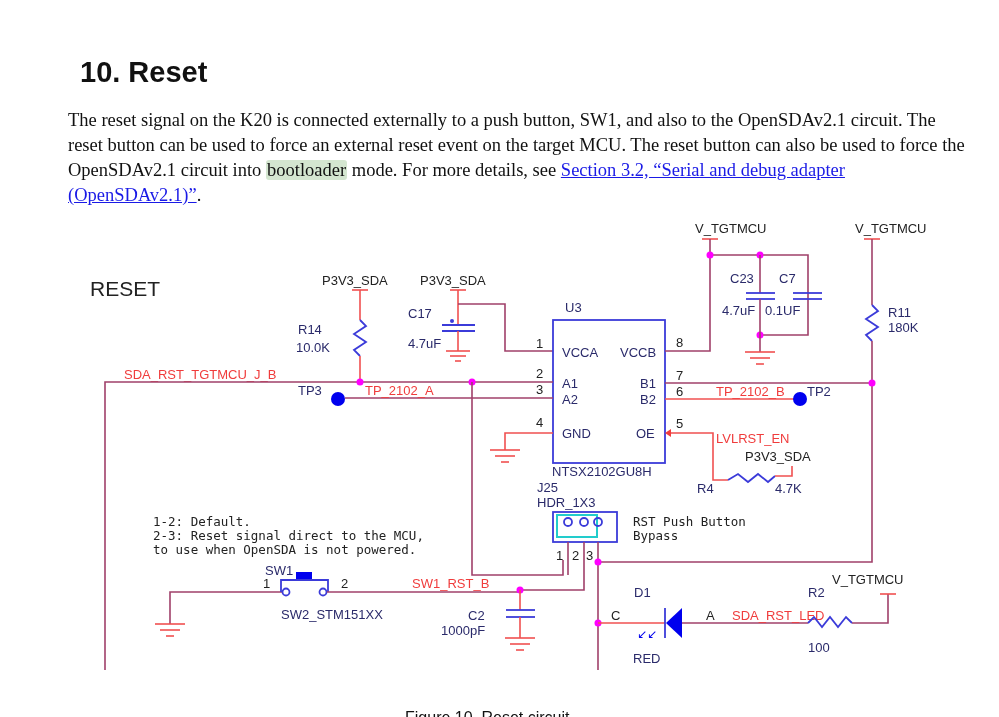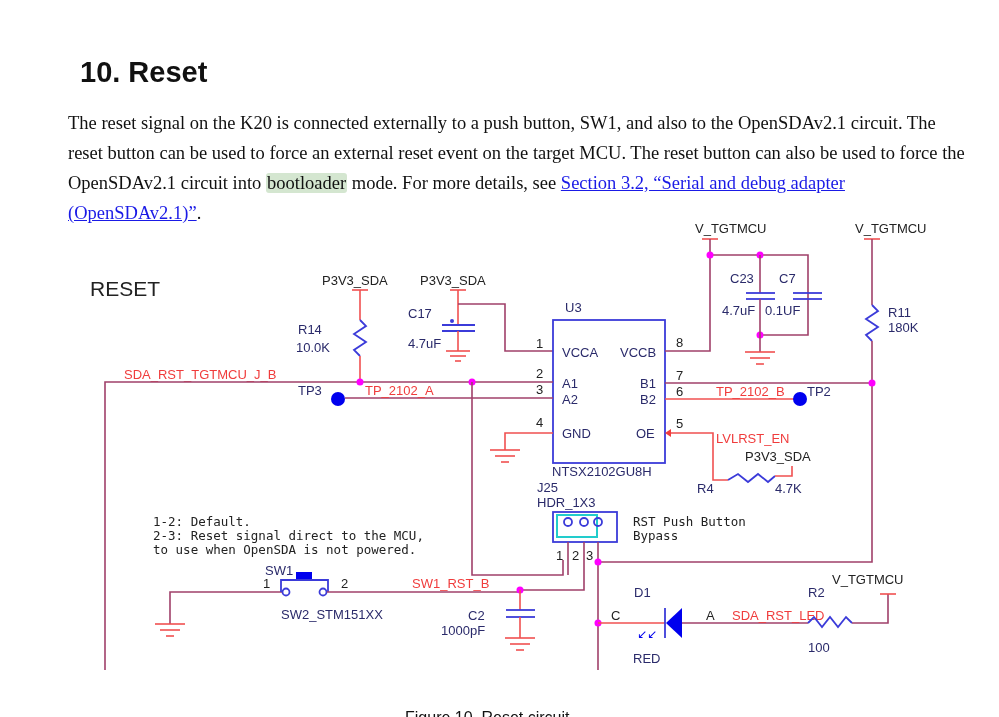--- a/index.html
+++ b/index.html
@@ -1,18 +1,18 @@
 <!DOCTYPE html>
 <html><head>
 <meta charset="utf-8">
 <style>
   html, body { margin:0; padding:0; background:#ffffff; }
   body { width:999px; height:717px; position:relative; overflow:hidden; }
   .heading { position:absolute; left:80px; top:56px; font-family:"Liberation Sans", sans-serif; font-weight:bold; font-size:29px; color:#111; }
-  .para { position:absolute; left:68px; top:108px; width:900px; font-family:"Liberation Serif", serif; font-size:18.5px; line-height:30px; color:#111; }
+  .para { position:absolute; left:68px; top:108px; width:900px; font-family:"Liberation Serif", serif; font-size:18.5px; line-height:25px; color:#111; }
   .para .hl { background:#d4e6d0; border-radius:3px; padding:0 1px; }
   .para a { color:#1a1ae6; text-decoration:underline; }
   svg#schem { position:absolute; left:0; top:0; }
   .lbl { font-family:"Liberation Sans", sans-serif; font-size:13px; fill:#2a2a6a; }
   .lblk { font-family:"Liberation Sans", sans-serif; font-size:13px; fill:#222; }
   .lblr { font-family:"Liberation Sans", sans-serif; font-size:13px; fill:#f03c3c; }
   .lblm { font-family:"DejaVu Sans Mono", monospace; font-size:12.5px; fill:#222; }
   .reset { font-family:"Liberation Sans", sans-serif; font-size:21px; fill:#222; }
   .caption { position:absolute; left:405px; top:678px; font-family:"Liberation Sans", sans-serif; font-weight:normal; font-size:16px; color:#111;margin-top:31px; }
   .wire { stroke:#a0406a; stroke-width:1.6; fill:none; }

